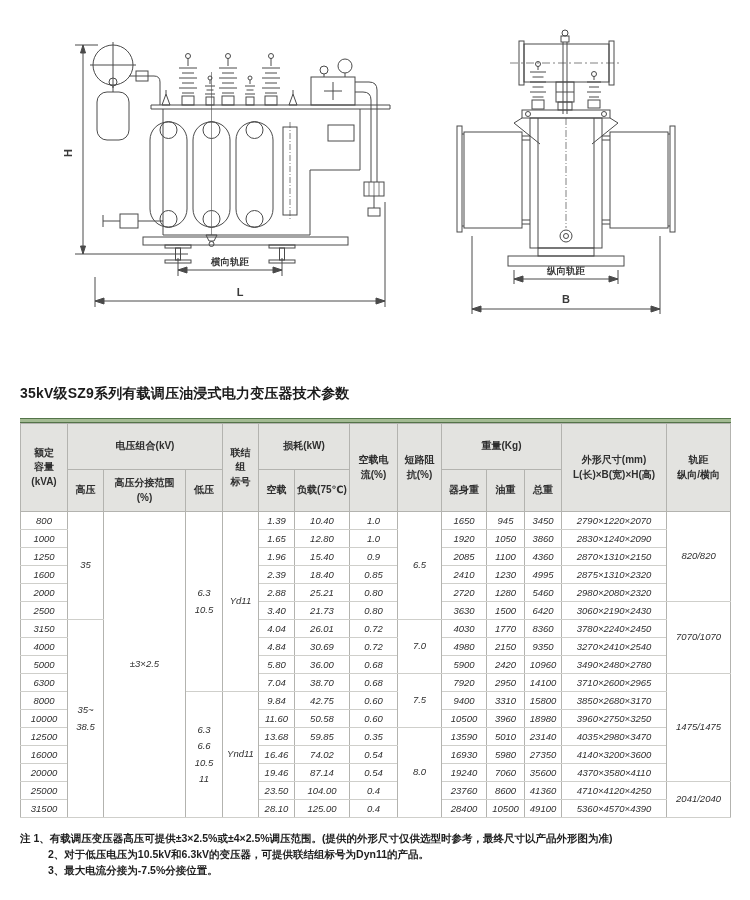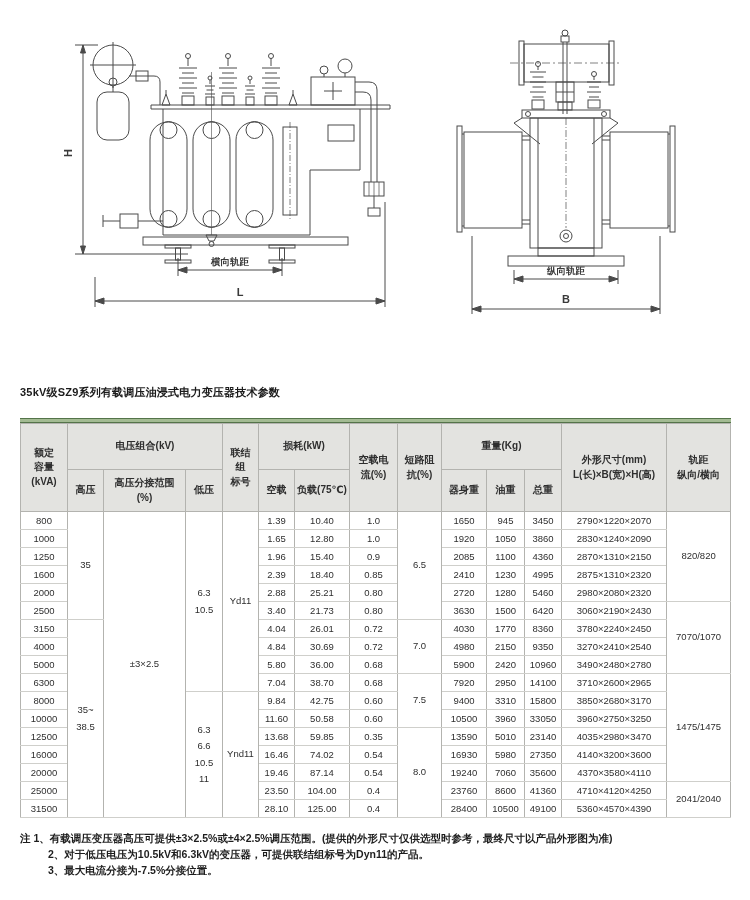--- a/index.html
+++ b/index.html
@@ -5,37 +5,37 @@
   * { margin:0; padding:0; box-sizing:border-box; }
   html,body { background:#ffffff; }
   body { font-family:"Liberation Sans","DejaVu Sans",sans-serif; color:#333; }
   .page { position:relative; width:750px; height:900px; background:#fff; overflow:hidden; }
 
   
   .diagram { position:absolute; }
   .diagram svg text { font-family:"Liberation Sans","DejaVu Sans",sans-serif; fill:#3a3a3a; stroke:none; }
 
   
-  .doc-title { position:absolute; left:20px; top:385px; font-size:11px; font-weight:bold; color:#1b1b1b; letter-spacing:0.2px; }
+  .doc-title { position:absolute; left:20px; top:385px; font-size:14px; font-weight:bold; color:#1b1b1b; letter-spacing:0.2px; }
 
   
   .green-bar { position:absolute; left:20px; top:418px; width:711px; height:5px;
                background:linear-gradient(to bottom,#54744a 0 22%, #a3bb93 22% 78%, #54744a 78% 100%); }
 
   
   .spec-table-wrap { position:absolute; left:20px; top:423px; width:711px; }
   table.spec { border-collapse:collapse; table-layout:fixed; width:711px; }
   table.spec th, table.spec td { border:1px solid #b3b3af; text-align:center; vertical-align:middle; }
   table.spec thead th { background:#e3e3e0; font-size:10px; font-weight:bold; color:#2e2e2e; padding:1px 0; line-height:1.45; }
   table.spec thead tr.h1 th { height:46px; }
   table.spec thead tr.h2 th { height:42px; }
   table.spec tbody td { background:#ffffff; font-size:9.5px; color:#2e2e2e; height:17.6px; padding:0 1px;
                         border-top:1px solid #cfcfcb; border-bottom:1px solid #cfcfcb;
                         border-left:1px solid #b3b3af; border-right:1px solid #b3b3af; }
-  table.spec tbody tr { height:18px; }
+  table.spec tbody tr { height:18px;font-style:italic; }
   table.spec { border-bottom:1px solid #9d9d99; }
   .pre { white-space:pre-line; }
   td.span-cell { white-space:pre-line; line-height:1.7; font-size:9.5px; }
   td.dims { letter-spacing:0; }
 
   
   .notes { position:absolute; left:20px; top:831px; width:715px; font-size:10.5px; font-weight:bold; color:#1d1d1d; line-height:1.52; }
   .notes .note-first { padding-left:0; }
   .notes .note-rest { padding-left:28px; }
 </style>
@@ -468,21 +468,21 @@
             <td>15800</td>
             <td class="dims">3850×2680×3170</td>
           </tr>
           <tr>
             <td>10000</td>
             <td>11.60</td>
             <td>50.58</td>
             <td>0.60</td>
             <td>10500</td>
             <td>3960</td>
-            <td>33050</td>
+            <td>18980</td>
             <td class="dims">3960×2750×3250</td>
           </tr>
           <tr>
             <td>12500</td>
             <td>13.68</td>
             <td>59.85</td>
             <td>0.35</td>
             <td rowspan="5" class="span-cell">8.0</td>
             <td>13590</td>
             <td>5010</td>

